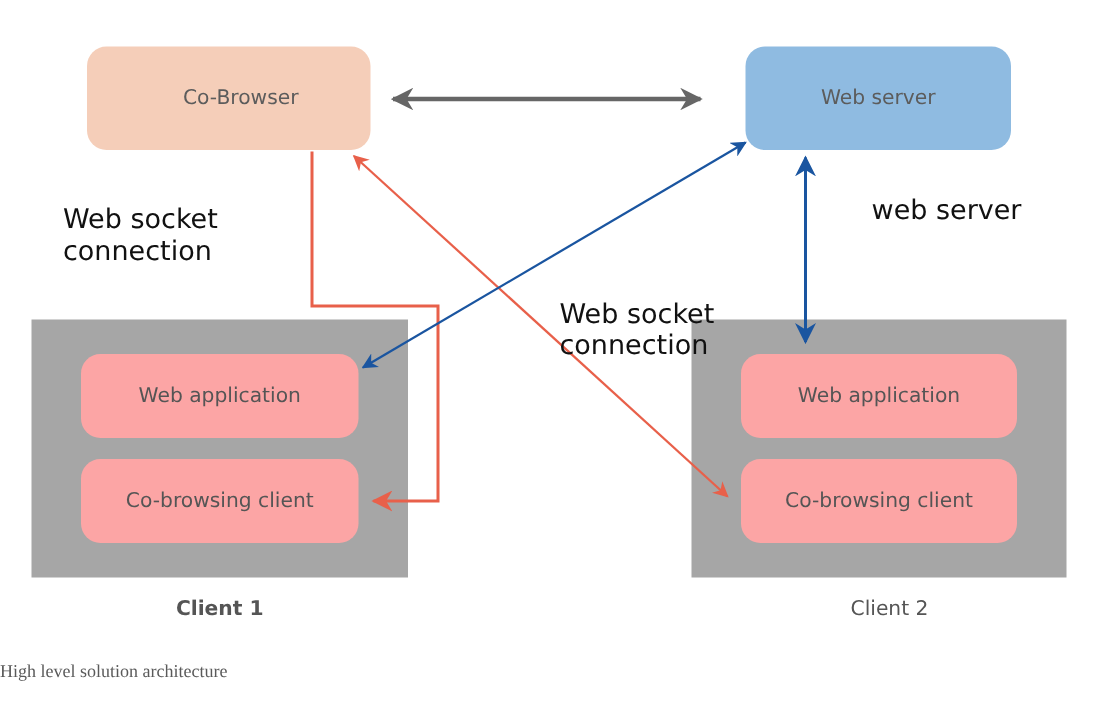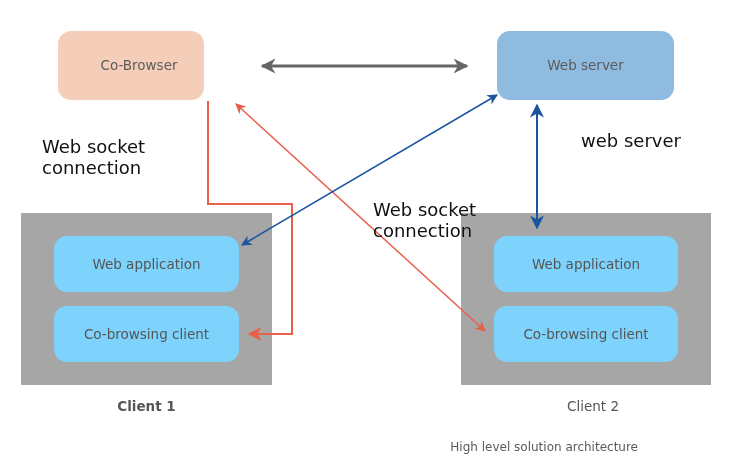--- a/index.html
+++ b/index.html
@@ -1,26 +1,26 @@
 <!DOCTYPE html>
 <html><head>
 <meta charset="utf-8">
 <style>
   html, body { margin:0; padding:0; background:#ffffff; }
   body { width:729px; height:470px; position:relative; overflow:hidden; font-family:"DejaVu Sans","Liberation Sans",sans-serif; }
   .node { position:absolute; display:flex; align-items:center; justify-content:center; text-align:center; font-size:13.5px; line-height:19px; color:#5c5c5c; box-sizing:border-box; }
-  .hub { left:58px; top:31px; width:146px; height:69px; background:#f5ceb9; border-radius:13px;padding-left:16px; }
+  .hub { left:58px; top:31px; width:189px; height:69px; background:#f5ceb9; border-radius:13px;padding-left:16px; }
   .webserver { left:497px; top:31px; width:177px; height:69px; background:#8fbbe1; border-radius:13px; }
   .client-box { position:absolute; background:#a6a6a6; }
   .c1 { left:21px; top:213px; width:251px; height:172px; }
   .c2 { left:461px; top:213px; width:250px; height:172px; }
-  .inner { position:absolute; background:#7dd3fc; border-radius:13px; display:flex; align-items:center; justify-content:center; font-size:13.5px; color:#555555; }
+  .inner { position:absolute; background:#fca5a5; border-radius:13px; display:flex; align-items:center; justify-content:center; font-size:13.5px; color:#555555; }
   .label { position:absolute; font-size:18px; line-height:21px; color:#111111; }
   .client-label { position:absolute; font-size:13.5px; color:#555555; text-align:center; }
-  .caption { position:absolute; left:0; width:638px; top:440px; text-align:right; font-size:12px; color:#5a5a5a; }
+  .caption { position:absolute; left:0; width:638px; top:440px; text-align:left; font-size:12px; color:#5a5a5a;font-family:Liberation Serif, serif; }
   svg.arrows { position:absolute; left:0; top:0; }
 </style>
 </head>
 <body>
 
 <div class="client-box c1">
   <div class="inner" style="left:33px; top:23px; width:185px; height:56px;">Web application</div>
   <div class="inner" style="left:33px; top:93px; width:185px; height:56px;">Co-browsing client</div>
 </div>
 <div class="client-box c2">

